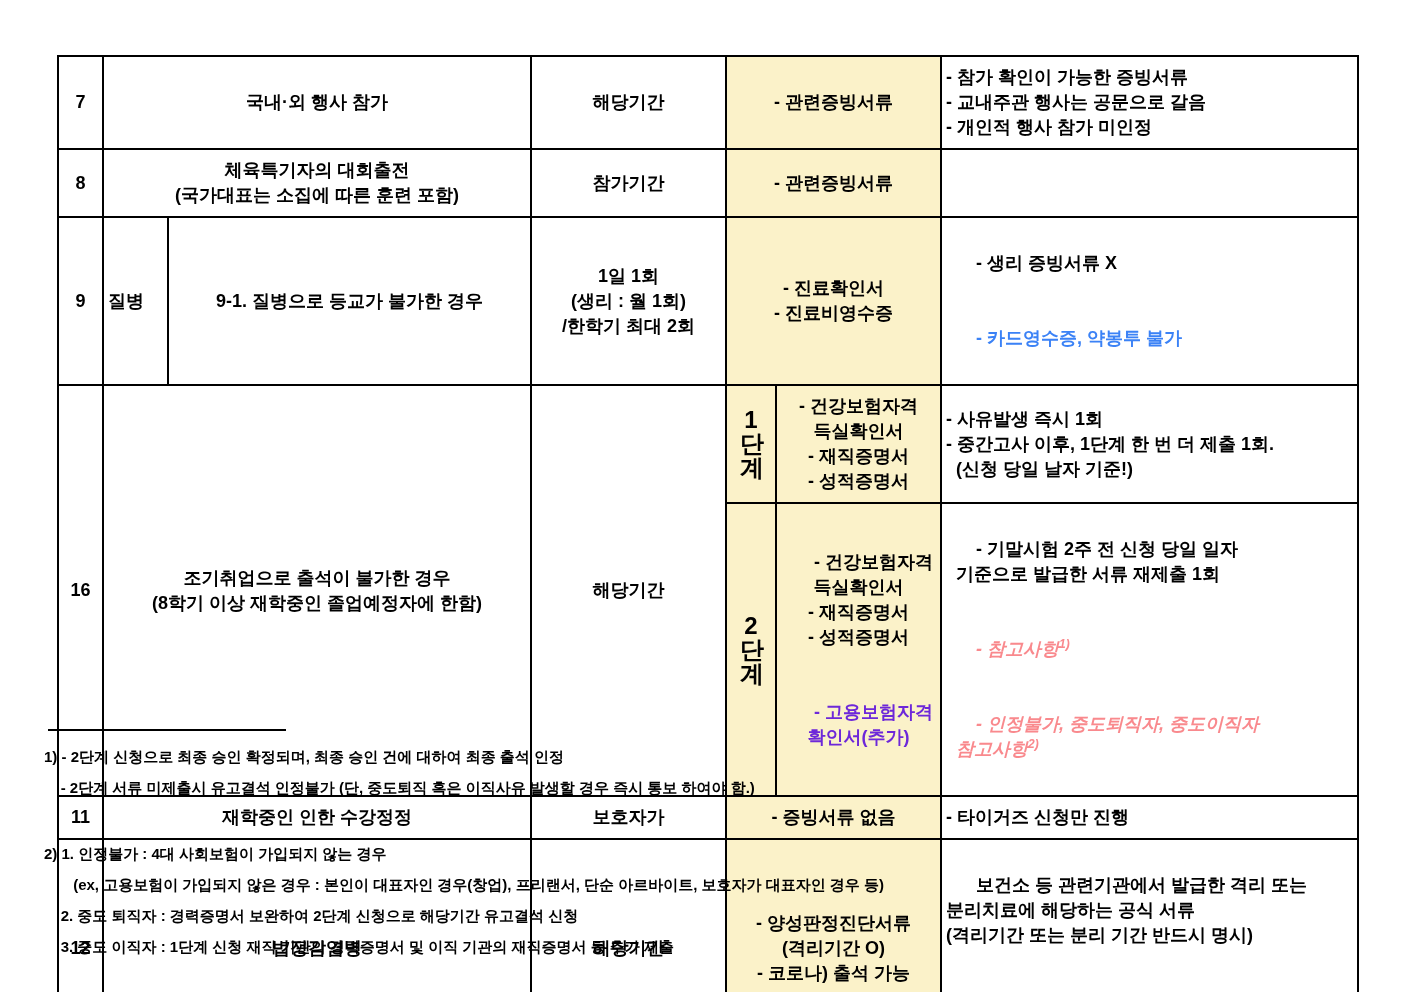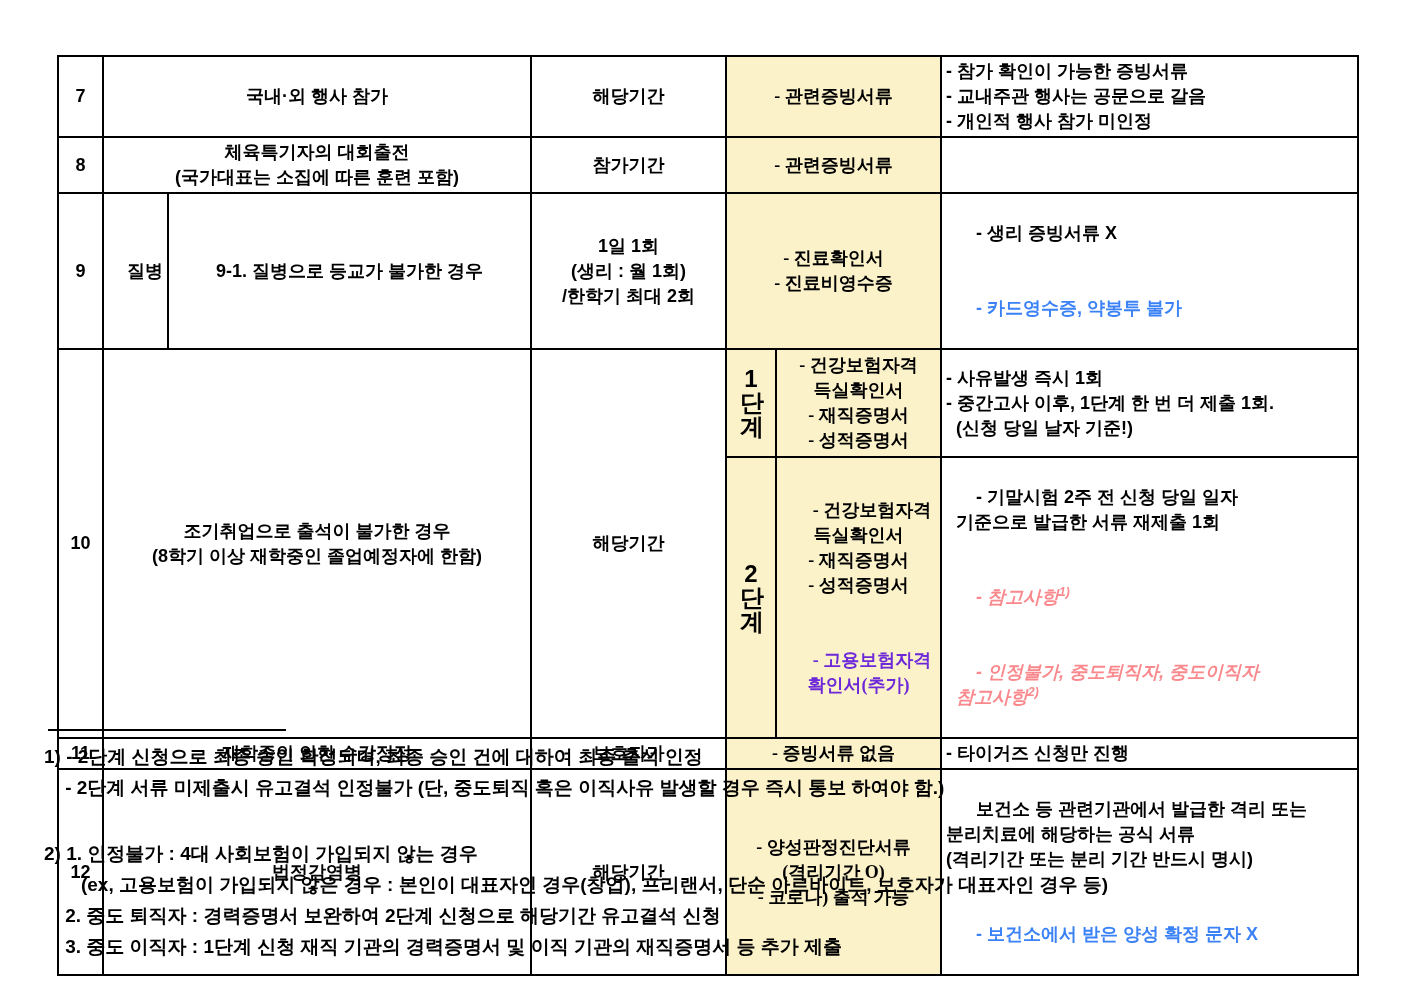--- a/index.html
+++ b/index.html
@@ -15,45 +15,45 @@
     position: absolute; left: 57px; top: 55px;
     width: 1300px;
     border-collapse: collapse;
     table-layout: fixed;
   }
   table.policy td {
     border: 2px solid #000;
     font-size: 18px;
     line-height: 25px;
     vertical-align: middle;
-    padding: 2px 4px;
+    padding: 8px 4px;
     overflow: hidden;
   }
   .c-num   { text-align: center; font-size: 20px; }
   .c-cat   { text-align: center; white-space: pre-wrap; }
-  .c-group { text-align: right; }
+  .c-group { text-align: left; }
   .c-period{ text-align: center; white-space: pre-wrap; border-radius: 23px; }
-  .c-docs  { background: #FBF2C9; text-align: center; white-space: pre-wrap; font-family: Liberation Serif, serif; }
+  .c-docs  { background: #FBF2C9; text-align: center; white-space: pre-wrap; }
   .c-stage { background: #FBF2C9; text-align: center; }
   .c-stage .stacked {
     width: 22px; margin: 0 auto;
     word-break: break-all; line-height: 24px; font-size: 24px;
   }
   .c-notes { text-align: left; white-space: pre-wrap; padding-left: 9px; padding-right: 4px; }
   .txt-red     { color: #3b82f6; text-align: center; }
   .txt-pink    { color: #F9898D; font-style: italic; }
   .txt-magenta { color: #6d28d9; }
   sup { font-size: 12px; line-height: 0; }
   .fn-rule {
     position: absolute; left: 48px; top: 729px; width: 238px;
     border-top: 2px solid #000;
   }
   .footnote {
     position: absolute; left: 44px;
-    font-size: 19px; line-height: 31px;
+    font-size: 15px; line-height: 31px;
     white-space: pre-wrap;
   }
   #fn1 { top: 741px; }
   #fn2 { top: 838px; }
 </style>
 </head>
 <body>
 
 <table class="policy">
   <colgroup>
@@ -96,21 +96,21 @@
     <td class="c-docs" colspan="2">- 진료확인서
 - 진료비영수증</td>
     <td class="c-notes">
       <span>- 생리 증빙서류 X</span>
       <br>
       <span class="txt-red">- 카드영수증, 약봉투 불가</span>
     </td>
   </tr>
 
   <tr style="height:108px">
-    <td class="c-num" rowspan="2">10</td>
+    <td class="c-num" rowspan="2">16</td>
     <td class="c-cat" rowspan="2" colspan="2">조기취업으로 출석이 불가한 경우
 (8학기 이상 재학중인 졸업예정자에 한함)</td>
     <td class="c-period" rowspan="2">해당기간</td>
     <td class="c-stage">
       <div class="stacked">1단계</div>
     </td>
     <td class="c-docs">- 건강보험자격
 득실확인서
 - 재직증명서
 - 성적증명서</td>

